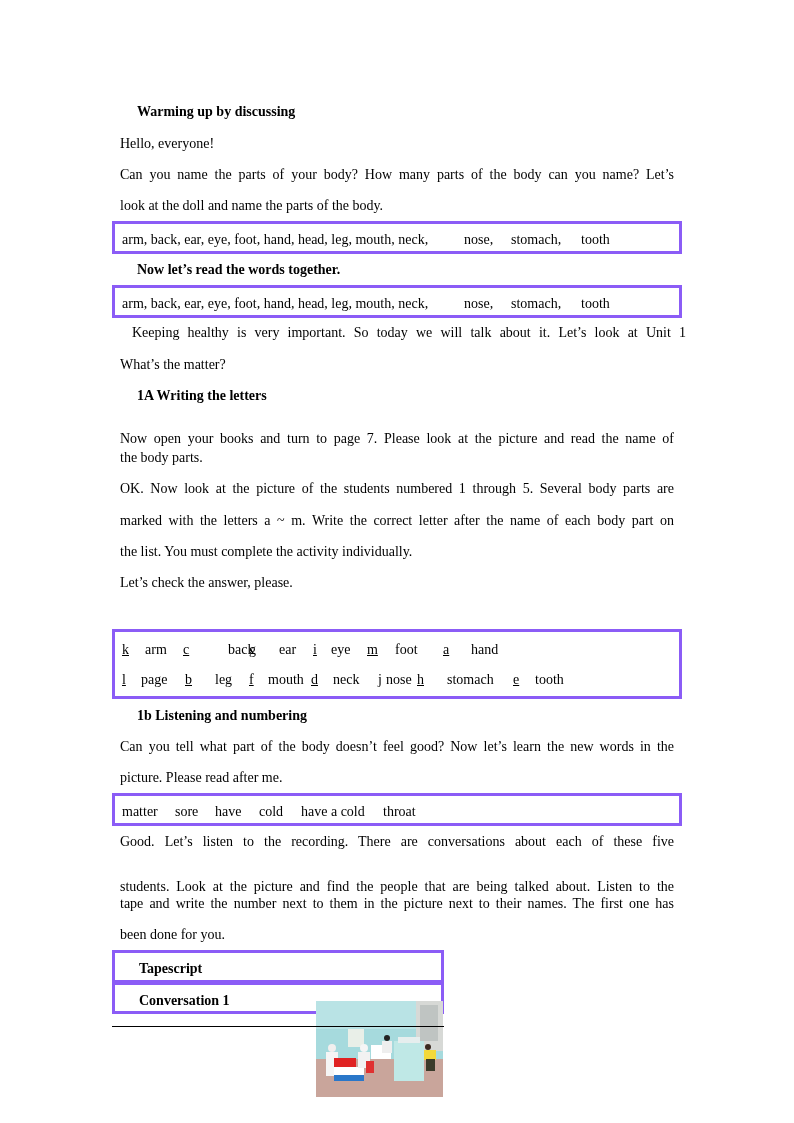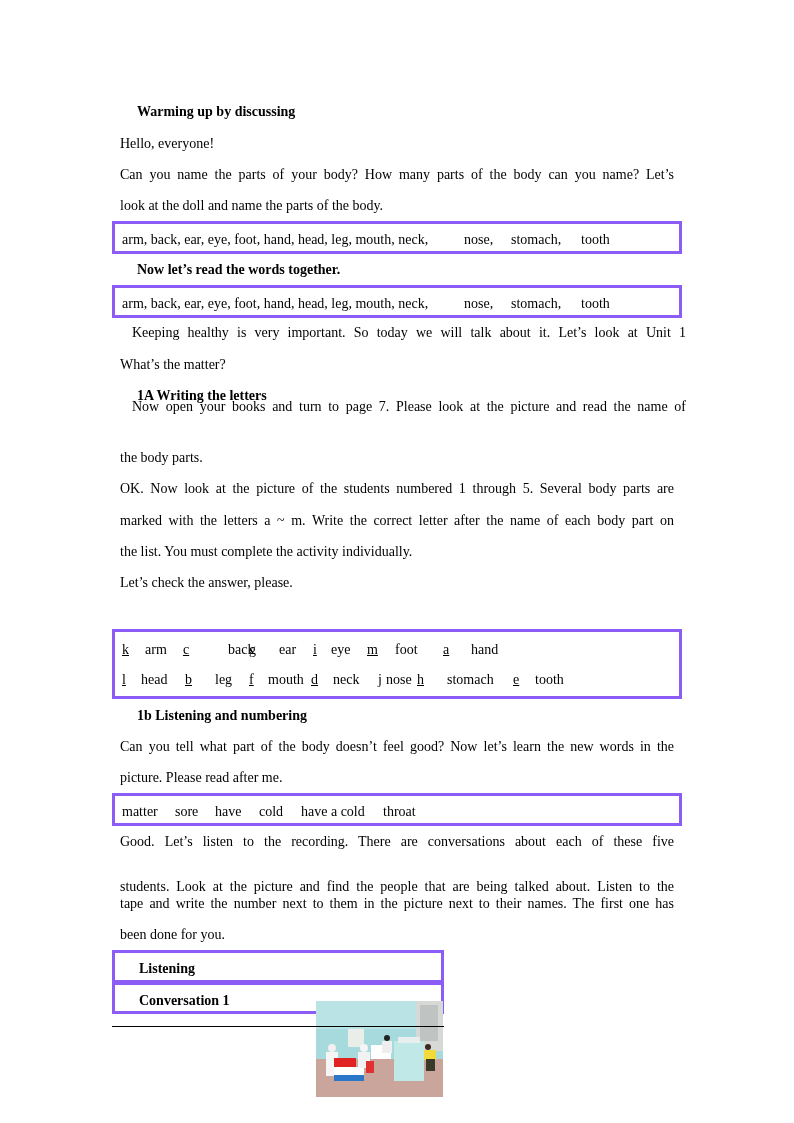--- a/index.html
+++ b/index.html
@@ -39,21 +39,21 @@
   <span class="abs" style="left:7px;top:7px;">arm, back, ear, eye, foot, hand, head, leg, mouth, neck,</span>
   <span class="abs" style="left:349px;top:7px;">nose,</span>
   <span class="abs" style="left:396px;top:7px;">stomach,</span>
   <span class="abs" style="left:466px;top:7px;">tooth</span>
 </div>
 
 <div class="abs just" style="left:108px;top:324px;margin-left:24px;">Keeping healthy is very important. So today we will talk about it. Let’s look at Unit 1</div>
 <div class="abs" style="left:120px;top:356px;">What’s the matter?</div>
 
 <div class="abs bold" style="left:120px;top:387px;">1A Writing the letters</div>
-<div class="abs just" style="left:120px;top:398px;margin-left:12px;">Now open your books and turn to page 7. Please look at the picture and read the name of</div>
+<div class="abs just" style="left:120px;top:430px;">Now open your books and turn to page 7. Please look at the picture and read the name of</div>
 <div class="abs" style="left:120px;top:449px;">the body parts.</div>
 <div class="abs just" style="left:120px;top:480px;">OK. Now look at the picture of the students numbered 1 through 5. Several body parts are</div>
 <div class="abs just" style="left:120px;top:512px;">marked with the letters a ~ m. Write the correct letter after the name of each body part on</div>
 <div class="abs" style="left:120px;top:543px;">the list. You must complete the activity individually.</div>
 <div class="abs" style="left:120px;top:574px;">Let’s check the answer, please.</div>
 
 <div class="box" style="left:112px;top:629px;width:570px;height:70px;">
 
   <span class="abs u" style="left:7px;top:9px;">k</span>
   <span class="abs" style="left:30px;top:9px;">arm</span>
@@ -62,21 +62,21 @@
   <span class="abs u" style="left:134px;top:9px;">g</span>
   <span class="abs" style="left:164px;top:9px;">ear</span>
   <span class="abs u" style="left:198px;top:9px;">i</span>
   <span class="abs" style="left:216px;top:9px;">eye</span>
   <span class="abs u" style="left:252px;top:9px;">m</span>
   <span class="abs" style="left:280px;top:9px;">foot</span>
   <span class="abs u" style="left:328px;top:9px;">a</span>
   <span class="abs" style="left:356px;top:9px;">hand</span>
 
   <span class="abs u" style="left:7px;top:39px;">l</span>
-  <span class="abs" style="left:26px;top:39px;">head</span>
+  <span class="abs" style="left:26px;top:39px;">page</span>
   <span class="abs u" style="left:70px;top:39px;">b</span>
   <span class="abs" style="left:100px;top:39px;">leg</span>
   <span class="abs u" style="left:134px;top:39px;">f</span>
   <span class="abs" style="left:153px;top:39px;">mouth</span>
   <span class="abs u" style="left:196px;top:39px;">d</span>
   <span class="abs" style="left:218px;top:39px;">neck</span>
   <span class="abs" style="left:263px;top:39px;">j</span>
   <span class="abs" style="left:271px;top:39px;">nose</span>
   <span class="abs u" style="left:302px;top:39px;">h</span>
   <span class="abs" style="left:332px;top:39px;">stomach</span>
@@ -96,21 +96,21 @@
   <span class="abs" style="left:186px;top:7px;">have a cold</span>
   <span class="abs" style="left:268px;top:7px;">throat</span>
 </div>
 
 <div class="abs just" style="left:120px;top:833px;">Good. Let’s listen to the recording. There are conversations about each of these five</div>
 <div class="abs just" style="left:120px;top:864px;margin-top:14px;">students. Look at the picture and find the people that are being talked about. Listen to the</div>
 <div class="abs just" style="left:120px;top:895px;">tape and write the number next to them in the picture next to their names. The first one has</div>
 <div class="abs" style="left:120px;top:926px;">been done for you.</div>
 
 <div class="box" style="left:112px;top:950px;width:332px;height:33px;">
-  <span class="abs bold" style="left:7px;top:7px;">Listening</span>
+  <span class="abs bold" style="left:7px;top:7px;">Tapescript</span>
 </div>
 <div class="box" style="left:112px;top:982px;width:332px;height:32px;">
   <span class="abs bold" style="left:7px;top:7px;">Conversation 1</span>
 </div>
 
 <div class="photo">
   <svg width="127" height="96" viewBox="0 0 127 96" xmlns="http://www.w3.org/2000/svg">
     <rect x="0" y="0" width="127" height="96" fill="#a6dadd"></rect>
     <rect x="0" y="0" width="127" height="28" fill="#b9e3e5"></rect>
     <rect x="100" y="0" width="27" height="50" fill="#d7d9d6"></rect>

